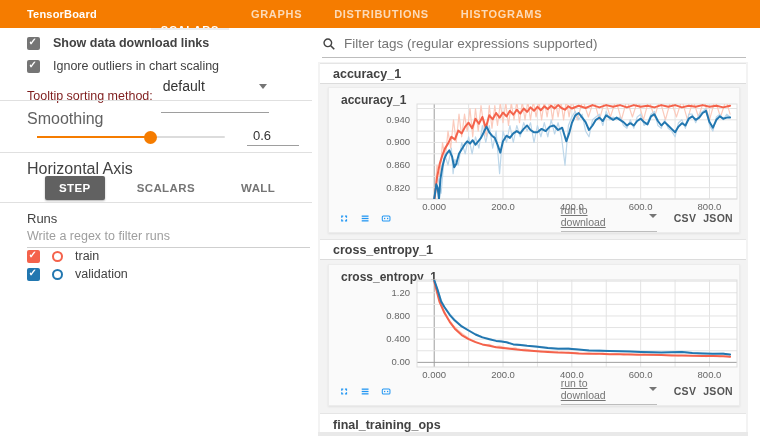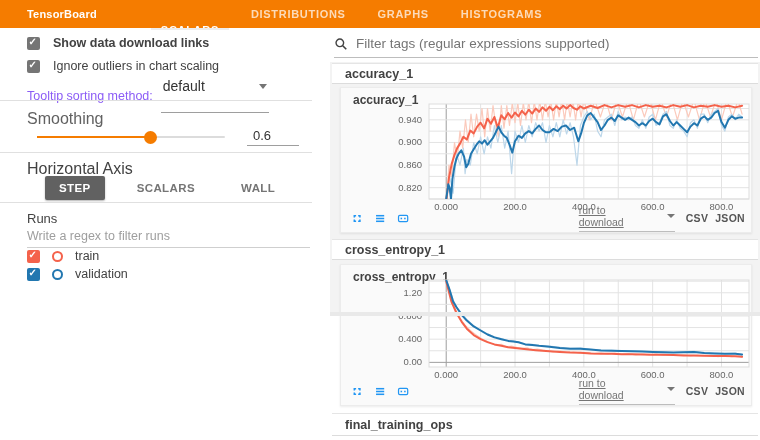--- a/index.html
+++ b/index.html
@@ -42,71 +42,71 @@
   .axis-btn.active { background:#616161; color:#fff; box-shadow:0 1px 2px rgba(0,0,0,.3); }
   .regex-input { position:absolute; left:27px; width:283px; font-size:12.5px; color:#9e9e9e;
     border-bottom:1px solid #cfcfcf; padding-bottom:4px; }
   .run-row { position:absolute; left:27px; display:flex; align-items:center; }
   .run-cbx { width:13px; height:13px; border-radius:2px; position:relative; flex:0 0 13px; }
   .run-cbx::after { content:"✓"; position:absolute; left:1.5px; top:-1px; color:#fff; font-size:10px; font-weight:bold; }
   .run-swatch { width:11px; height:11px; border-radius:50%; border:2px solid; margin-left:12px; background:transparent; }
   .run-label { margin-left:12px; font-size:12.5px; color:#424242; }
 
   
-  .main { position:absolute; left:330px; top:28px; width:430px; height:288px; background:#f3f3f3; }
+  .main { position:absolute; left:318px; top:28px; width:430px; height:408px; background:#f3f3f3; }
   .search-strip { position:absolute; left:0; top:0; width:430px; height:34px; background:#fff; }
   .search-row { position:absolute; left:4px; top:8px; width:424px; display:flex; align-items:center;
     border-bottom:1px solid #bdbdbd; padding-bottom:6px; }
   .search-ph { font-size:13.5px; color:#757575; margin-left:8px; }
   .section-hd { position:absolute; left:2px; width:426px; height:21px; background:#fff;
     border-top:1px solid #e5e5e5; border-bottom:1px solid #dcdcdc; display:flex; align-items:center; cursor:pointer; }
   .section-hd span { margin-left:13px; font-size:12.5px; font-weight:bold; color:#424242; }
   .card { position:absolute; left:10px; width:412px; background:#fafafa;
     border:1px solid #ececec; box-shadow:0 1px 2px rgba(0,0,0,.08); }
   .card-title { position:absolute; left:12px; top:5px; font-size:12px; font-weight:bold; color:#424242; }
   .card-footer { position:absolute; left:10px; right:6px; bottom:3px; height:22px;
     display:flex; align-items:center; }
   .foot-icon { width:17px; height:17px; margin-right:11px; cursor:pointer; }
   .dl-select { display:flex; align-items:center; border-bottom:1px solid #bdbdbd;
     padding-bottom:3px; margin-left:158px; min-width:96px; }
   .dl-label { font-size:10.5px; color:#757575;text-decoration:underline; }
   .dl-caret { width:0; height:0; border-left:4px solid transparent; border-right:4px solid transparent;
     border-top:4px solid #757575; margin-left:14px; }
-  .dl-links { display:flex; margin-left:4px; }
+  .dl-links { display:flex; margin-left:10px; }
   .dl-link { font-size:10.5px; font-weight:bold; color:#555; letter-spacing:.3px; margin-left:7px; cursor:pointer; }
   .bottom-strip { position:absolute; left:0; bottom:0; width:430px; height:4px; background:#e9e9e9; }
 </style>
 </head>
 <body>
 
 <div class="app">
 
   <div class="topbar">
     <div class="logo">TensorBoard</div>
     <div class="tabs">
       <div class="tab active">SCALARS</div>
+      <div class="tab">GRAPHS</div>
       <div class="tab">DISTRIBUTIONS</div>
-      <div class="tab">GRAPHS</div>
       <div class="tab">HISTOGRAMS</div>
     </div>
   </div>
 
   <div class="sidebar">
 
     <div class="side-row" style="top:8px;font-weight:bold;">
       <span class="cbx"></span>
       <span class="cbx-label">Show data download links</span>
     </div>
     <div class="side-row" style="top:31px;">
       <span class="cbx"></span>
       <span class="cbx-label">Ignore outliers in chart scaling</span>
     </div>
 
     <div class="side-row" style="top:50px;">
-      <span style="font-size:12.5px;color:#8b5cf6;">Tooltip sorting method:</span>
+      <span style="font-size:12.5px;color:#7f1d1d;">Tooltip sorting method:</span>
       <div class="select" style="margin-left:8px;">
         <span class="select-value">default</span>
         <span class="caret"></span>
       </div>
     </div>
 
     <div class="divider" style="top:72px;"></div>
 
     <div class="side-label" style="top:82px;">Smoothing</div>
     <div class="side-row" style="top:100px; left:37px;">

